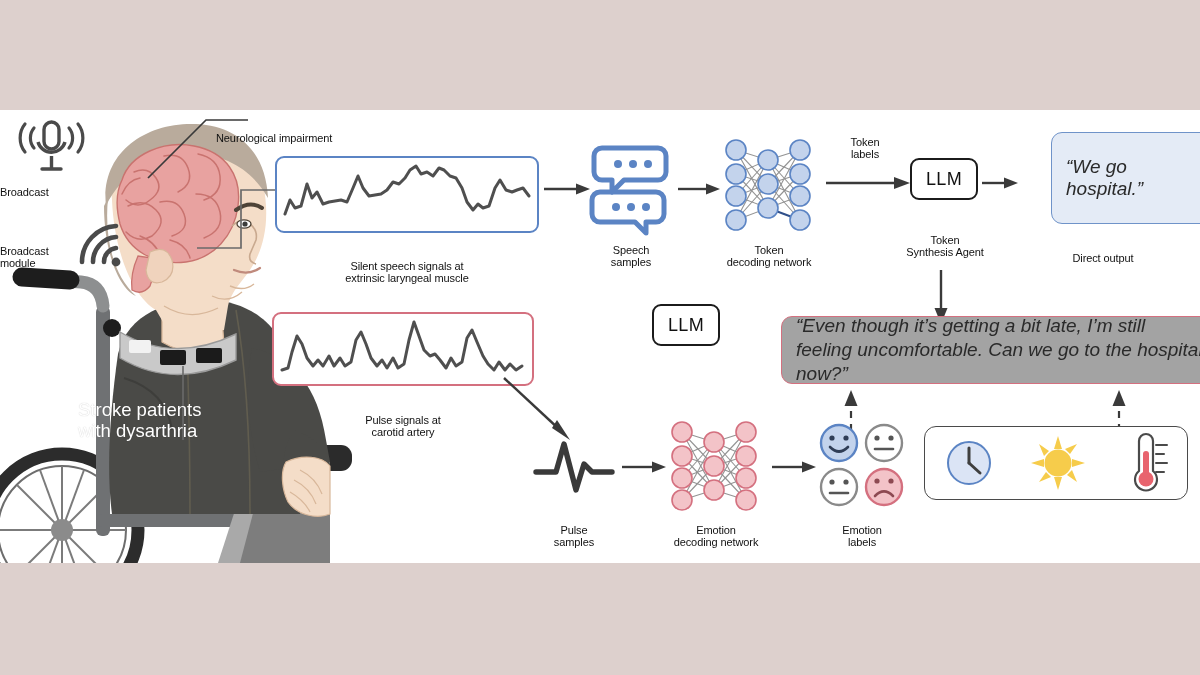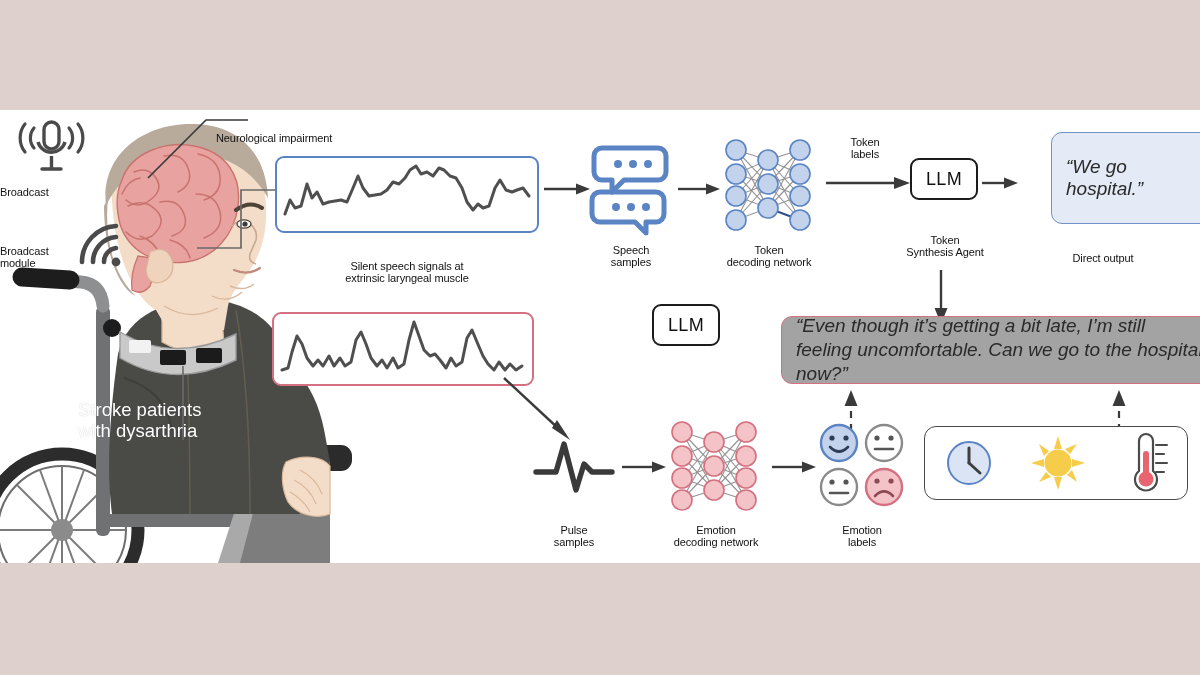--- a/index.html
+++ b/index.html
@@ -232,20 +232,22 @@
 extrinsic laryngeal muscle</div>
 
     <div class="sigbox pink" style="left:272px; top:202px; width:262px; height:74px;">
       <svg width="258" height="71" viewBox="0 0 258 71">
         <polyline fill="none" stroke="#4f4f4f" stroke-width="3" stroke-linejoin="round" stroke-linecap="round" points="8,56 14,54 18,38 23,22 28,30 33,44 39,52 44,46 49,52 55,42 60,52 66,44 71,52
                   77,48 82,26 87,18 92,30 97,44 103,52 108,46 113,54 119,44 124,54 130,50 135,26
                   140,8 145,22 150,36 156,42 161,40 166,46 172,54 177,44 182,52 188,48 193,24
                   198,16 203,28 209,42 214,50 220,56 225,48 231,56 236,50 242,56 248,52"></polyline>
       </svg>
     </div>
+    <div class="lbl" style="left:272px; top:282px; width:262px;">Pulse signals at
+carotid artery</div>
 
     <svg class="abs" style="left:544px; top:64px;" width="48" height="30" viewBox="0 0 48 30">
       <line x1="0" y1="15" x2="34" y2="15" stroke="#3a3a3a" stroke-width="2.4"></line>
       <polygon points="46,15 32,9.5 32,20.5" fill="#3a3a3a"></polygon>
     </svg>
 
     <svg class="abs" style="left:500px; top:262px;" width="90" height="80" viewBox="0 0 90 80">
       <line x1="4" y1="6" x2="60" y2="58" stroke="#3a3a3a" stroke-width="2.4"></line>
       <polygon points="70,68 52,56 57,48" fill="#3a3a3a"></polygon>
     </svg>

